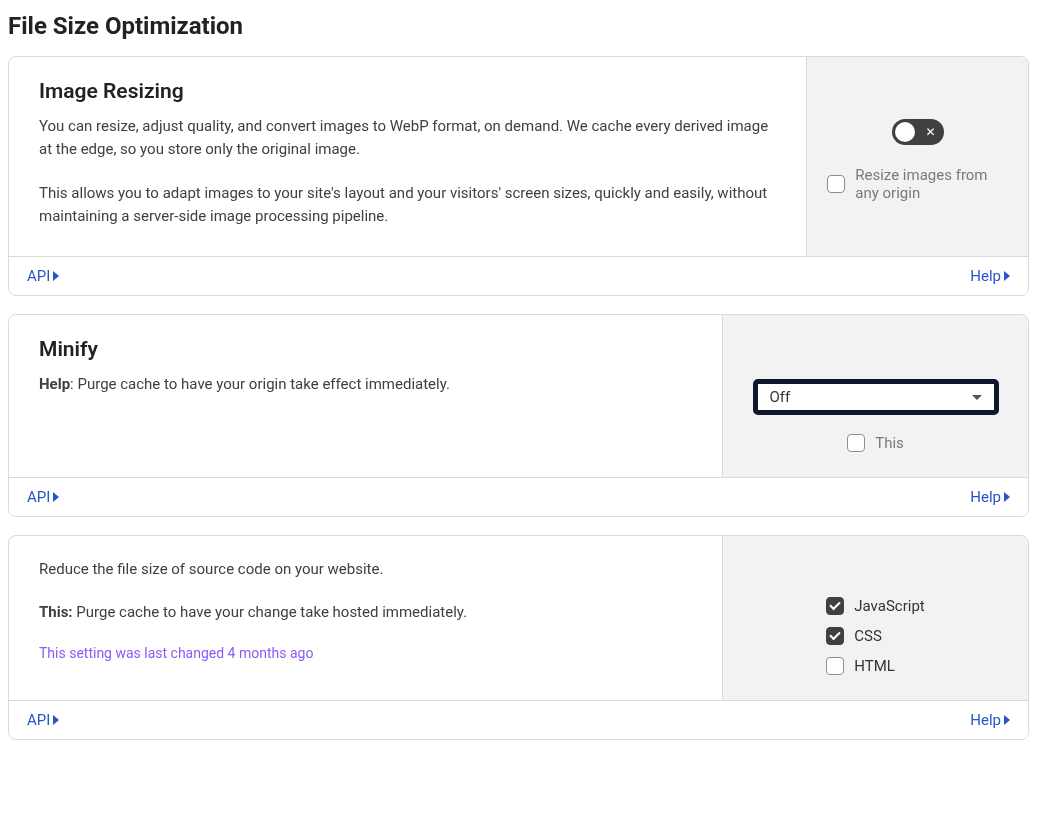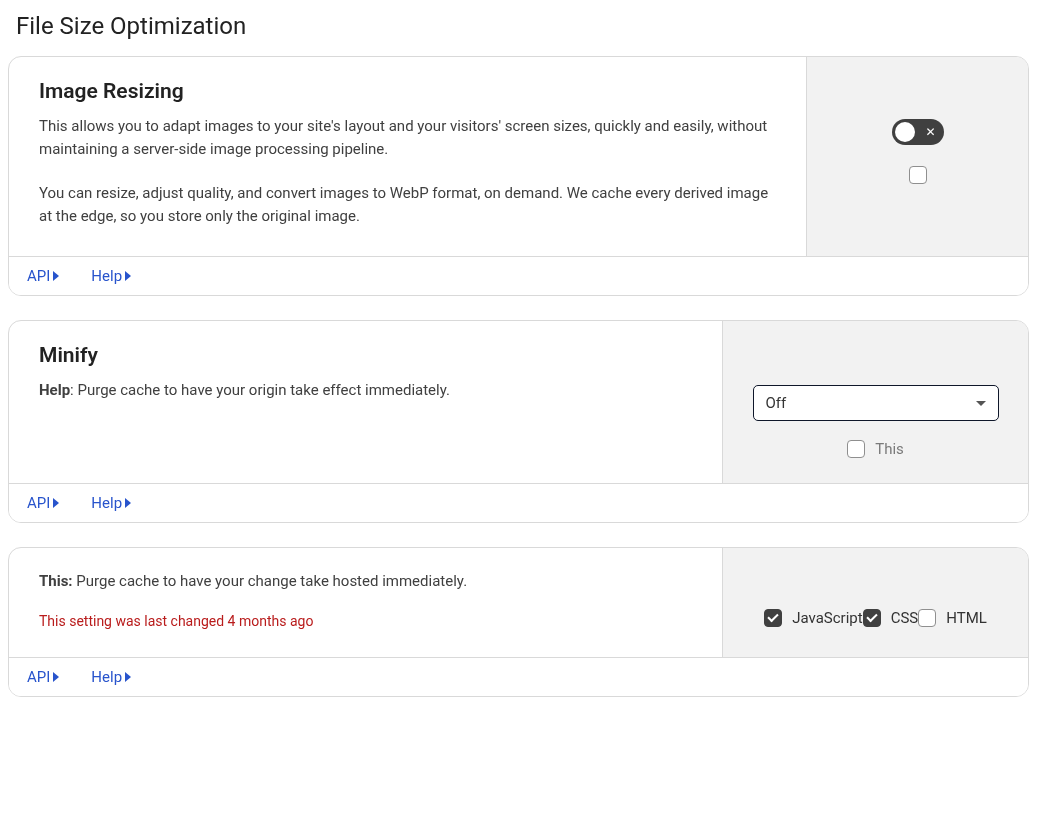--- a/index.html
+++ b/index.html
@@ -6,28 +6,28 @@
   body {
     margin: 0;
     padding: 8px;
     font-family: -apple-system, BlinkMacSystemFont, "Segoe UI", Roboto, Helvetica, Arial, sans-serif;
     background: #fff;
     color: #333;
     font-size: 15px;
   }
   .page-title {
     font-size: 24px;
-    font-weight: 400;
+    font-weight: 700;
     color: #222;
-    margin: 4px 0 16px 8px;
+    margin: 4px 0 16px 0;
   }
   .card {
     border: 1px solid #d9d9d9;
-    border-radius: 13px;
-    margin-bottom: 24px;
+    border-radius: 8px;
+    margin-bottom: 18px;
     overflow: hidden;
   }
   .card-body {
     display: flex;
   }
   .card-left {
     flex: 1 1 auto;
     padding: 22px 30px 28px 30px;
   }
   .card-right {
@@ -47,30 +47,30 @@
     margin: 0 0 12px 0;
   }
   .card-desc {
     color: #404040;
     line-height: 1.55;
     margin: 0 0 20px 0;
   }
   .card-desc:last-child { margin-bottom: 0; }
   .note-label { font-weight: 700; }
   .meta {
-    color: #b91c1c;
+    color: #8b5cf6;
     font-size: 14px;
     margin-top: 14px;
   }
   .card-footer {
     border-top: 1px solid #d9d9d9;
     background: #fff;
     padding: 10px 18px;
     display: flex;
-    justify-content: flex-start;
+    justify-content: space-between;
     gap: 32px;
   }
   .footer-link {
     color: #2854cc;
     font-size: 15px;
     display: inline-flex;
     align-items: center;
     gap: 3px;
     cursor: pointer;
     text-decoration: none;
@@ -138,21 +138,21 @@
     border-left: 2px solid #fff;
     border-bottom: 2px solid #fff;
     transform: rotate(-45deg) translate(1px,-1px);
   }
   .checkbox.checked .tick { display: block; }
 
   
   .select {
     width: 246px;
     height: 36px;
-    border: 1px solid #0f172a;
+    border: 5px solid #0f172a;
     border-radius: 5px;
     background: #fff;
     display: flex;
     align-items: center;
     justify-content: space-between;
     padding: 0 12px;
     color: #333;
     font-size: 15px;
     cursor: pointer;
     margin-top: 42px;
@@ -160,44 +160,46 @@
   }
   .select .caret-down {
     width: 0; height: 0;
     border-left: 5px solid transparent;
     border-right: 5px solid transparent;
     border-top: 5px solid #555;
   }
 
   .check-col {
     display: flex;
-    gap: 0;
+    flex-direction: column;
+    gap: 6px;
     align-items: flex-start;
     margin-top: 36px;
   }
 </style>
 </head>
 <body>
 
 <h1 class="page-title">File Size Optimization</h1>
 
 <div class="card">
   <div class="card-body">
     <div class="card-left">
       <h2 class="card-title">Image Resizing</h2>
+      <p class="card-desc">You can resize, adjust quality, and convert images to WebP format, on demand. We cache every derived image at the edge, so you store only the original image.</p>
       <p class="card-desc">This allows you to adapt images to your site's layout and your visitors' screen sizes, quickly and easily, without maintaining a server-side image processing pipeline.</p>
-      <p class="card-desc">You can resize, adjust quality, and convert images to WebP format, on demand. We cache every derived image at the edge, so you store only the original image.</p>
     </div>
     <div class="card-right">
       <div class="toggle">
         <div class="toggle-knob"></div>
         <span class="toggle-x">✕</span>
       </div>
       <label class="check-row">
         <span class="checkbox"></span>
+        <span>Resize images from any origin</span>
       </label>
     </div>
   </div>
   <div class="card-footer">
     <a class="footer-link">
       <span>API</span>
       <span class="caret-right"></span>
     </a>
     <a class="footer-link">
       <span>Help</span>
@@ -233,20 +235,21 @@
     <a class="footer-link">
       <span>Help</span>
       <span class="caret-right"></span>
     </a>
   </div>
 </div>
 
 <div class="card">
   <div class="card-body">
     <div class="card-left">
+      <p class="card-desc">Reduce the file size of source code on your website.</p>
       <p class="card-desc">
         <span class="note-label">This:</span><span> Purge cache to have your change take hosted immediately.</span>
       </p>
       <div class="meta">This setting was last changed 4 months ago</div>
     </div>
     <div class="card-right">
       <div class="check-col">
         <label class="check-row dark">
           <span class="checkbox checked">
               <span class="tick"></span>

